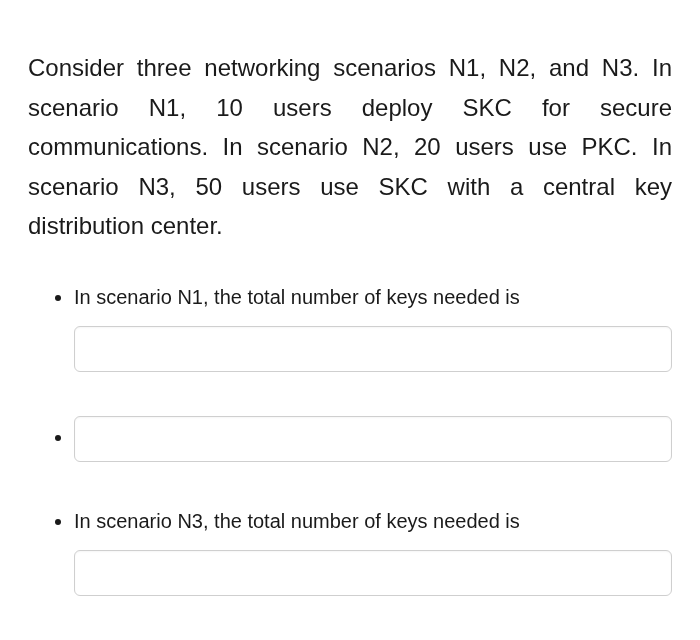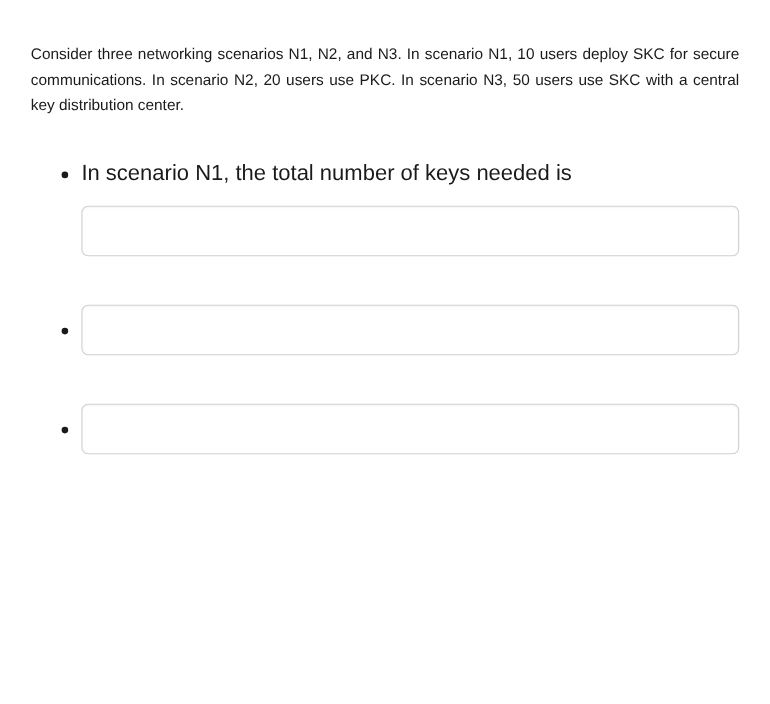--- a/index.html
+++ b/index.html
@@ -5,21 +5,21 @@
   * { box-sizing: border-box; }
   body {
     margin: 0;
     padding: 24px 28px;
     font-family: Arial, Helvetica, sans-serif;
     color: #1a1a1a;
     background: #fff;
     width: 700px;
   }
   .intro {
-    font-size: 14px;
+    font-size: 24px;
     line-height: 1.65;
     text-align: justify;
     margin-bottom: 36px;
   }
   .qlist {
     list-style: disc;
     padding-left: 46px;
     margin: 0;
   }
   .qlist li {
@@ -52,17 +52,18 @@
     <div class="answer-wrap">
       <input type="text" class="answer-input" value="" style="">
     </div>
   </li>
   <li>
     <div class="answer-wrap">
       <input type="text" class="answer-input" value="" style="">
     </div>
   </li>
   <li>
+    <span>In scenario N3, the total number of keys needed is</span>
     <div class="answer-wrap">
       <input type="text" class="answer-input" value="" style="">
     </div>
   </li>
 </ul>
 
 </body></html>

